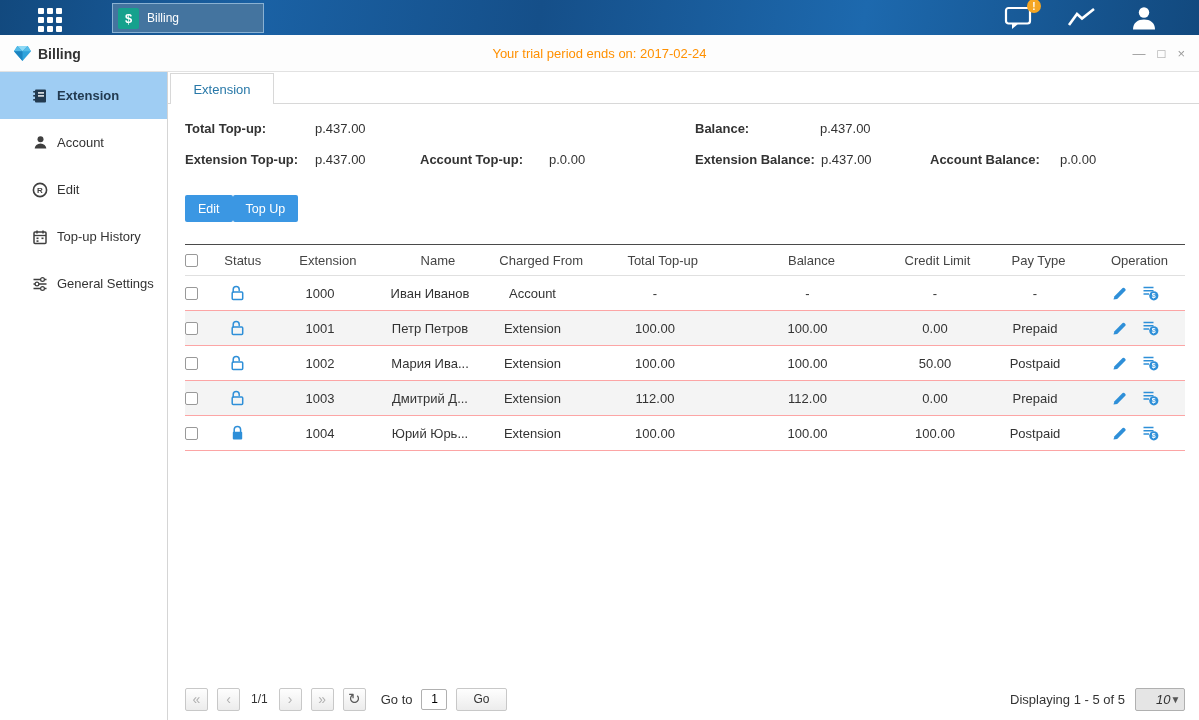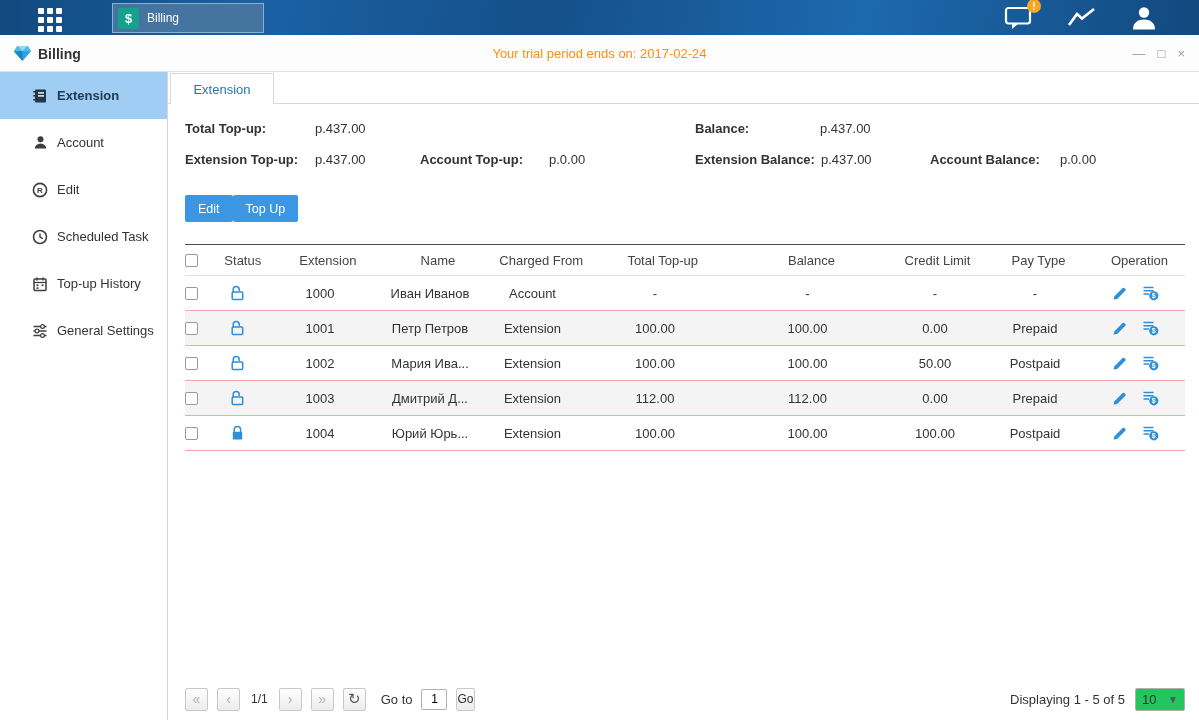--- a/index.html
+++ b/index.html
@@ -97,23 +97,23 @@
   .pbtn {
     width:23px; height:23px; border:1px solid #c8c8c8; border-radius:2px;
     background:linear-gradient(#fefefe,#ececec);
     display:flex; align-items:center; justify-content:center;
     font-size:14px; color:#b0b0b0; cursor:pointer; user-select:none;
   }
   .pbtn.refresh { color:#5a5a5a; font-size:15px; }
   .page-indicator { color:#333; font-size:12px; padding:0 2px; }
   .goto-label { margin-left:6px; }
   .goto-input { width:26px; height:21px; border:1px solid #b0b0b0; border-radius:2px; text-align:center; font-size:12px; font-family:"Liberation Sans", sans-serif; }
-  .go-btn { height:23px; padding:0 0; border:1px solid #c8c8c8; border-radius:2px; background:linear-gradient(#fefefe,#ececec); font-size:12px; font-family:"Liberation Sans", sans-serif; cursor:pointer; color:#333; }
+  .go-btn { height:23px; padding:0 16px; border:1px solid #c8c8c8; border-radius:2px; background:linear-gradient(#fefefe,#ececec); font-size:12px; font-family:"Liberation Sans", sans-serif; cursor:pointer; color:#333; }
   .pag-right { display:flex; align-items:center; gap:10px; }
-  .page-size-select { width:50px; height:23px; border:1px solid #b0b0b0; border-radius:2px; background:#22c55e; display:flex; align-items:center; justify-content:space-between; padding:0 6px; cursor:pointer; }
+  .page-size-select { width:50px; height:23px; border:1px solid #b0b0b0; border-radius:2px; background:#e5e5e5; display:flex; align-items:center; justify-content:space-between; padding:0 20px; cursor:pointer;font-style:italic; }
   .page-size-select .caret { color:#555; font-size:10px; }
 </style>
 </head>
 <body>
 
 <div class="topbar">
   <div class="grid-icon">
     <i></i>
       <i></i>
       <i></i>
@@ -193,29 +193,20 @@
     <span class="side-label">Account</span>
   </div>
   <div class="side-item">
     <span class="side-icon">
       <svg width="16" height="16" viewBox="0 0 16 16">
           <circle cx="8" cy="8" r="6.6" fill="none" stroke="currentColor" stroke-width="1.6"></circle>
           <text x="8" y="11" text-anchor="middle" font-size="8" font-weight="bold" fill="currentColor" font-family="Liberation Sans, sans-serif">R</text>
         </svg>
     </span>
     <span class="side-label">Edit</span>
-  </div>
-  <div class="side-item">
-    <span class="side-icon">
-      <svg width="16" height="16" viewBox="0 0 16 16">
-          <circle cx="8" cy="8" r="6.5" fill="none" stroke="currentColor" stroke-width="1.6"></circle>
-          <path d="M8 4.5 V8 L10.8 9.6" stroke="currentColor" stroke-width="1.4" fill="none"></path>
-        </svg>
-    </span>
-    <span class="side-label">Scheduled Task</span>
   </div>
   <div class="side-item">
     <span class="side-icon">
       <svg width="16" height="16" viewBox="0 0 16 16">
           <rect x="2" y="3" width="12" height="11.5" rx="1" fill="none" stroke="currentColor" stroke-width="1.5"></rect>
           <path d="M2 6.5 h12" stroke="currentColor" stroke-width="1.3"></path>
           <path d="M5 1.5 v3 M11 1.5 v3" stroke="currentColor" stroke-width="1.5"></path>
           <rect x="4.5" y="8.5" width="2" height="1.6" fill="currentColor"></rect>
           <rect x="9.5" y="8.5" width="2" height="1.6" fill="currentColor"></rect>
           <rect x="4.5" y="11.3" width="2" height="1.6" fill="currentColor"></rect>

